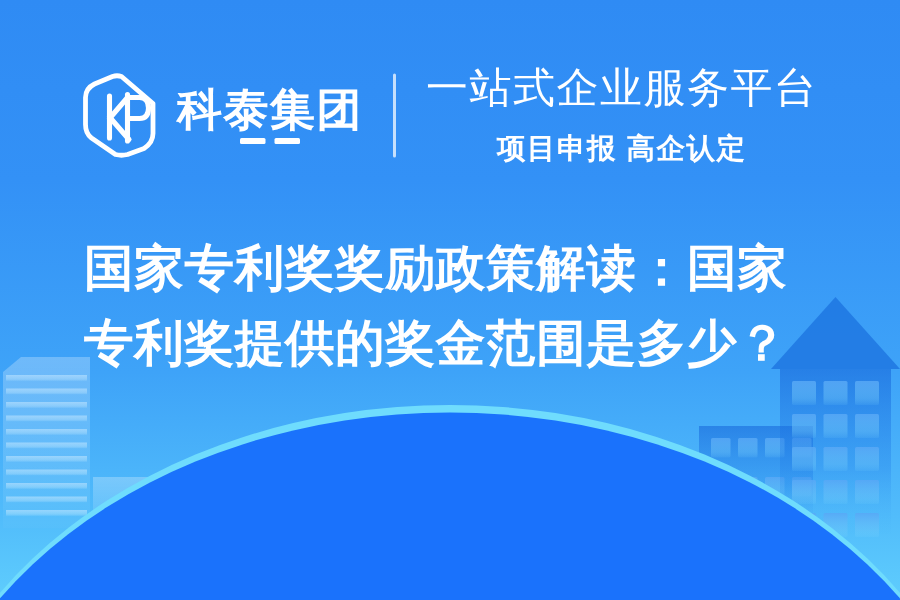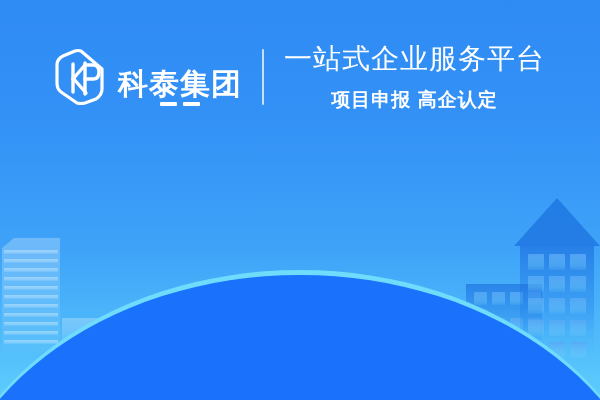--- a/index.html
+++ b/index.html
@@ -54,21 +54,21 @@
     left: 0;
     top: 38px;
     width: 600px;
     height: 78px;
     display: flex;
     align-items: center;
     justify-content: center;
   }
   .logo-block {
     display: flex;
-    align-items: flex-end;
+    align-items: center;
     gap: 11px;
   }
   .logo-mark {
     width: 52px;
     height: 58px;
     flex: 0 0 auto;
   }
   .logo-words {
     display: flex;
     flex-direction: column;
@@ -267,14 +267,15 @@
 
     <div class="divider"></div>
 
     <div class="tagline">
       <div class="tagline-main">一站式企业服务平台</div>
       <div class="tagline-sub">项目申报 高企认定</div>
     </div>
 
   </div>
 
+  <div class="title">国家专利奖奖励政策解读：国家专利奖提供的奖金范围是多少？</div>
 
 </div>
 
 </body></html>

